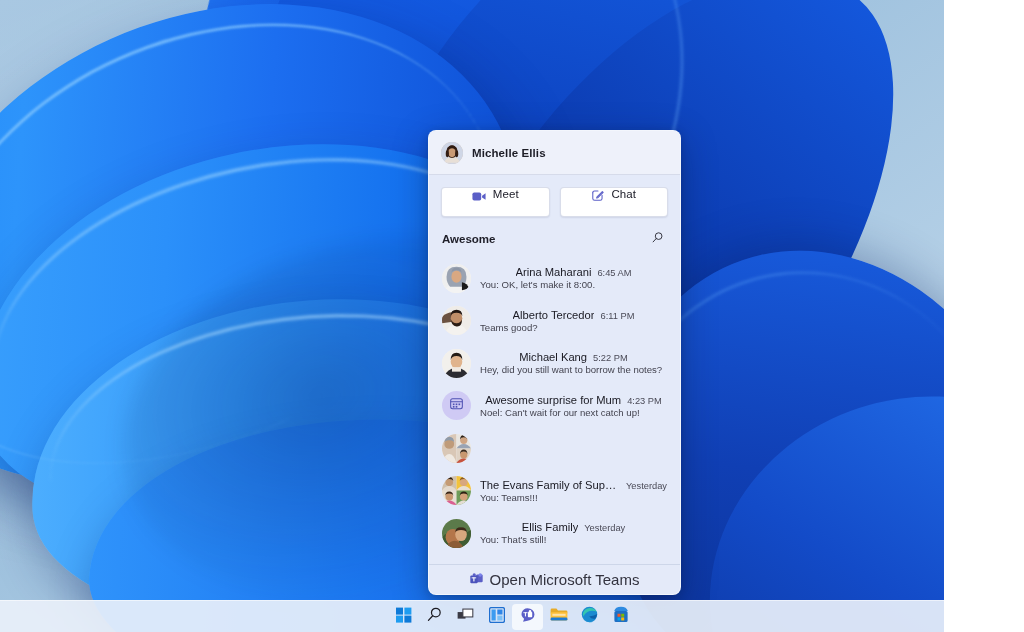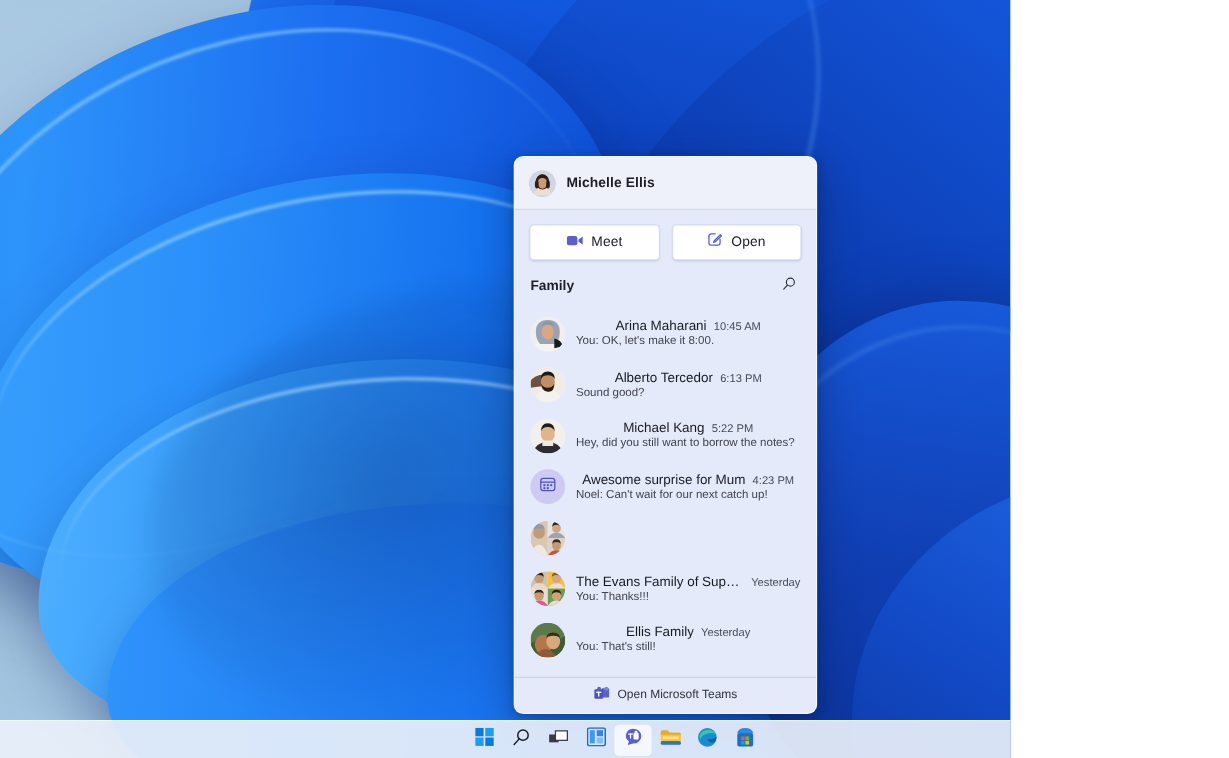--- a/index.html
+++ b/index.html
@@ -3,21 +3,21 @@
 <meta charset="utf-8">
 <style>
   * { box-sizing: border-box; margin: 0; padding: 0; }
   html, body {
     width: 1024px; height: 632px;
     overflow: hidden;
     font-family: "Liberation Sans", sans-serif;
   }
   #screen {
     position: relative;
-    width: 842px; height: 632px;
+    width: 944px; height: 632px;
     overflow: hidden;
     background: #9dc0dd;
   }
 
   
   #wallpaper {
     position: absolute; inset: 0;
     background:
       radial-gradient(ellipse 700px 520px at 22% 46%, rgba(255,255,255,0.16) 0%, rgba(255,255,255,0) 62%),
       linear-gradient(145deg, #a9c8e2 0%, #9cc0dd 38%, #b3cfe6 72%, #c4d9ec 100%);
@@ -182,21 +182,21 @@
     display: flex; gap: 10px;
     padding: 12px 12px 10px 12px;
     flex: none;
   }
   .action-btn {
     flex: 1 1 0;
     height: 30px;
     background: #ffffff;
     border: 1px solid rgba(155,165,200,.38);
     border-radius: 4px;
-    display: flex; align-items: center; justify-content: center;
+    display: flex; align-items: flex-start; justify-content: center;
     gap: 7px;
     cursor: pointer;
     box-shadow: 0 1px 1.5px rgba(30,44,90,.10);
   }
   .action-btn .lbl {
     font-size: 11.5px; color: #20202b; letter-spacing: .1px;
   }
 
   .recent-row {
     display: flex; align-items: center; justify-content: space-between;
@@ -246,21 +246,21 @@
   }
 
   .panel-footer {
     flex: none;
     height: 30px;
     border-top: 1px solid rgba(160,170,200,.32);
     display: flex; align-items: center; justify-content: center;
     gap: 7px;
     cursor: pointer;
   }
-  .footer-label { font-size: 10px; color: #33333f; }
+  .footer-label { font-size: 15px; color: #33333f; }
 
   
   .face { position: absolute; inset: 0; }
 
   
   #taskbar {
     position: absolute; left: 0; bottom: 0;
     width: 1024px; height: 32px;
     background: rgba(233,240,250,.92);
     border-top: 1px solid rgba(255,255,255,.55);
@@ -328,26 +328,26 @@
         <span class="lbl">Meet</span>
       </div>
       <div class="action-btn">
         <span>
           <svg width="13" height="13" viewBox="0 0 16 16">
             <path d="M2.2 4.6 A2.2 2.2 0 0 1 4.4 2.4 H8.6" fill="none" stroke="#5b5fc7" stroke-width="1.3" stroke-linecap="round"></path>
             <path d="M2.2 4.6 V11.6 A2.2 2.2 0 0 0 4.4 13.8 H11.4 A2.2 2.2 0 0 0 13.6 11.6 V7.6" fill="none" stroke="#5b5fc7" stroke-width="1.3" stroke-linecap="round"></path>
             <path d="M7.4 9.6 L13.9 3.1 L15 4.2 L8.5 10.7 L6.9 11.1 Z" fill="none" stroke="#5b5fc7" stroke-width="1.25" stroke-linejoin="round"></path>
           </svg>
         </span>
-        <span class="lbl">Open</span>
+        <span class="lbl">Chat</span>
       </div>
     </div>
 
     <div class="recent-row">
-      <span class="recent-label">Family</span>
+      <span class="recent-label">Awesome</span>
       <div class="search-btn">
         <span>
           <svg width="13" height="13" viewBox="0 0 16 16">
             <circle cx="9.4" cy="6.3" r="4.1" fill="none" stroke="#2b2b36" stroke-width="1.15"></circle>
             <line x1="6.4" y1="9.3" x2="2.6" y2="13.4" stroke="#2b2b36" stroke-width="1.15" stroke-linecap="round"></line>
           </svg>
         </span>
       </div>
     </div>
 
@@ -360,43 +360,43 @@
             <path d="M1 32 q5 -11 15 -11 t15 11 z" fill="#f3f3f3"></path>
             <path d="M5 14 q0 -11 11 -11 t11 11 q0 7 -4 11 l-14 0 q-4 -4 -4 -11z" fill="#9aa3b2"></path>
             <ellipse cx="16" cy="14" rx="5.6" ry="6.8" fill="#d9a882"></ellipse>
             <path d="M10.4 10 q0 -6 5.6 -6 t5.6 6 q-1 -3 -5.6 -3 t-5.6 3z" fill="#8d96a6"></path>
             <path d="M22 20 q6 1 8 7 l-8 2z" fill="#1a1a1a"></path>
           </svg>
         </div>
         <div class="chat-text">
           <div class="chat-top">
             <span class="chat-name">Arina Maharani</span>
-            <span class="chat-time">10:45 AM</span>
+            <span class="chat-time">6:45 AM</span>
           </div>
           <div class="chat-preview">You: OK, let's make it 8:00.</div>
         </div>
       </div>
 
       <div class="chat-item">
         <div class="chat-avatar">
           <svg class="face" viewBox="0 0 32 32">
             <rect width="32" height="32" fill="#efece8"></rect>
             <path d="M0 12 q6 -6 14 -5 l0 10 -14 2z" fill="#6b5140"></path>
             <path d="M2 32 q5 -12 14 -12 t14 12 z" fill="#f4f2ef"></path>
             <ellipse cx="16" cy="13.5" rx="6.4" ry="7.6" fill="#c08e68"></ellipse>
             <path d="M9.6 11 q0 -7 6.4 -7 t6.4 7 q-1.4 -3.6 -6.4 -3.6 t-6.4 3.6z" fill="#241812"></path>
             <path d="M10 15 q0 7 6 7.6 t6 -7.6 q-1.6 4 -6 4 t-6 -4z" fill="#2a1c14"></path>
           </svg>
         </div>
         <div class="chat-text">
           <div class="chat-top">
             <span class="chat-name">Alberto Tercedor</span>
-            <span class="chat-time">6:13 PM</span>
+            <span class="chat-time">6:11 PM</span>
           </div>
-          <div class="chat-preview">Sound good?</div>
+          <div class="chat-preview">Teams good?</div>
         </div>
       </div>
 
       <div class="chat-item">
         <div class="chat-avatar">
           <svg class="face" viewBox="0 0 32 32">
             <rect width="32" height="32" fill="#f2f0ec"></rect>
             <path d="M1 32 q5 -11 15 -11 t15 11 z" fill="#2b2b31"></path>
             <ellipse cx="16" cy="14" rx="6.4" ry="7.4" fill="#e0b48d"></ellipse>
             <path d="M9.6 12 q0 -8 6.4 -8 t6.4 8 q-1.2 -4.4 -6.4 -4.4 t-6.4 4.4z" fill="#241c16"></path>
@@ -473,21 +473,21 @@
             <circle cx="24" cy="23" r="4.2" fill="#d2a179"></circle>
             <path d="M19.6 22 q0 -5 4.4 -5 t4.4 5 q-0.6 -2.6 -4.4 -2.6 t-4.4 2.6z" fill="#2f2014"></path>
             <path d="M16 32 q3 -5 8 -5 t8 5z" fill="#e3ddd2"></path>
           </svg>
         </div>
         <div class="chat-text">
           <div class="chat-top">
             <span class="chat-name">The Evans Family of Supers</span>
             <span class="chat-time">Yesterday</span>
           </div>
-          <div class="chat-preview">You: Thanks!!!</div>
+          <div class="chat-preview">You: Teams!!!</div>
         </div>
       </div>
 
       <div class="chat-item">
         <div class="chat-avatar">
           <svg class="face" viewBox="0 0 32 32">
             <rect width="32" height="32" fill="#5b7a4a"></rect>
             <path d="M0 20 q8 -8 16 -5 t16 -3 v20 h-32z" fill="#3f5c33"></path>
             <ellipse cx="12" cy="20" rx="8" ry="9" fill="#b4764a"></ellipse>
             <ellipse cx="21" cy="17" rx="6.4" ry="7.4" fill="#d8a87e"></ellipse>

